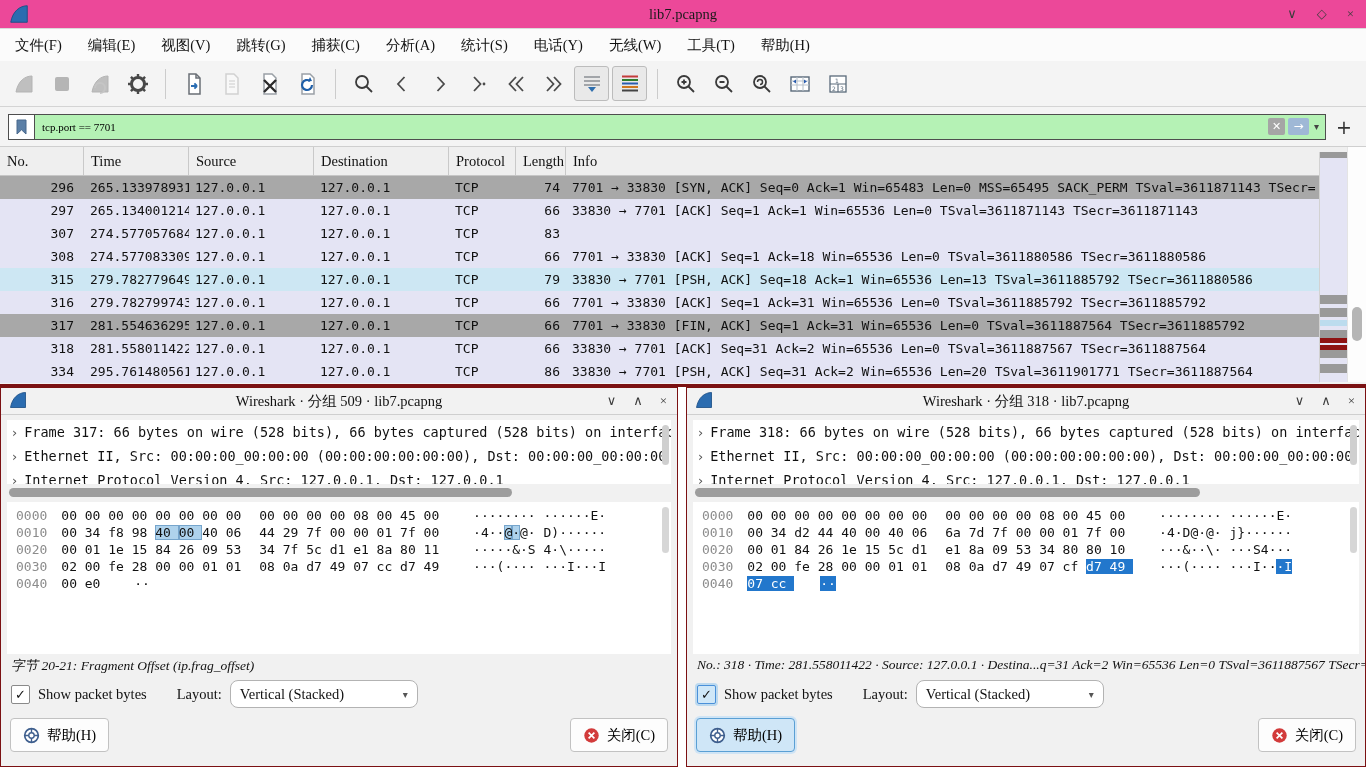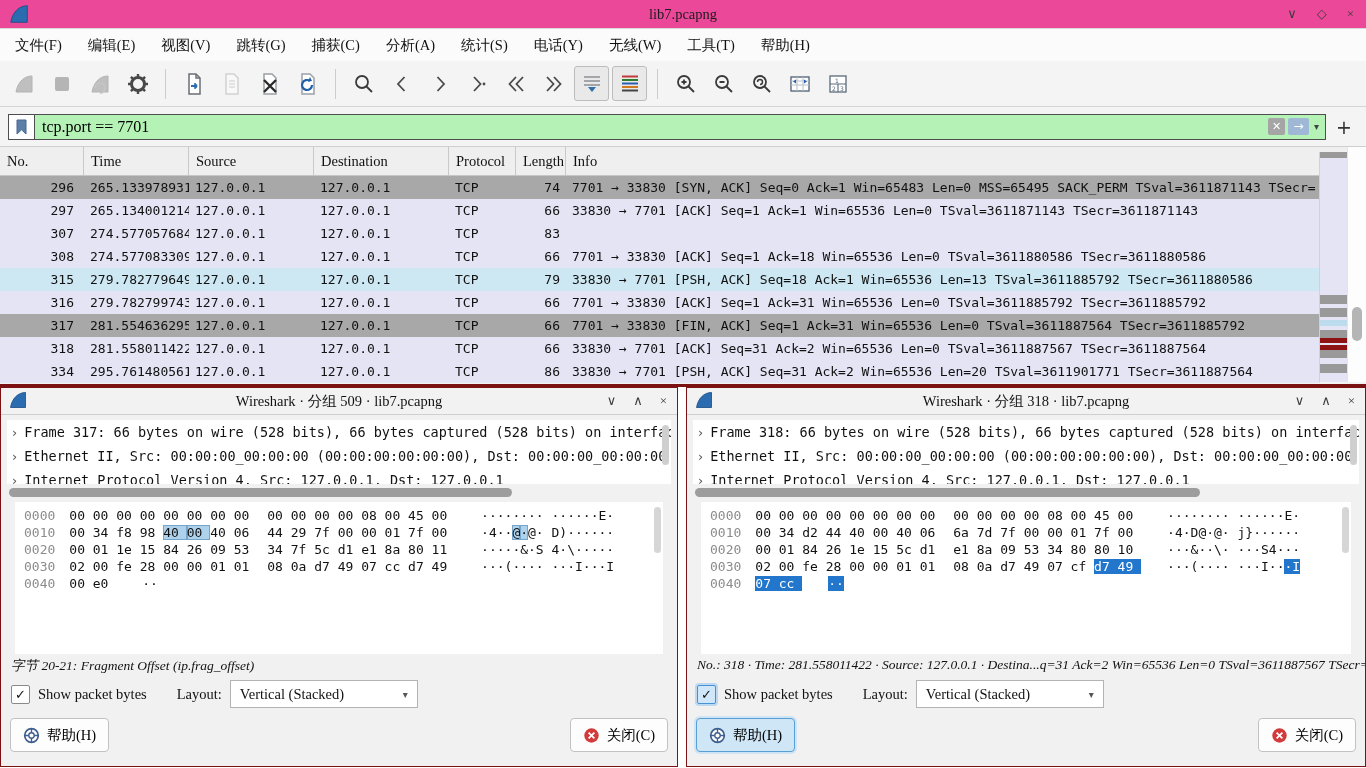--- a/index.html
+++ b/index.html
@@ -18,21 +18,21 @@
   .toolbar{height:45px;background:#f4f4f4;border-bottom:1px solid #d4d4d4;display:flex;align-items:center;padding-left:6px;gap:3px}
   .tbtn{width:33px;height:33px;display:flex;align-items:center;justify-content:center;border-radius:3px;border:1px solid transparent}
   .tbtn svg{width:24px;height:24px}
   .tbtn.disabled{opacity:.4;filter:grayscale(1)}
   .tbtn.pressed{background:#e9e9e9;border-color:#bcbcbc}
   .tsep{width:1px;height:30px;background:#cccccc;margin:0 7px}
   
   .filterbar{height:39px;background:#f4f4f4;border-bottom:1px solid #cfcfcf;display:flex;align-items:center;padding:0 8px}
   .bookmark-box{width:25px;height:24px;background:#fff;border:1px solid #4e4e4e;border-right:none;display:flex;align-items:center;justify-content:center}
   .filter-wrap{flex:1;position:relative;display:flex}
-  .filter-input{flex:1;height:24px;background:#b5f2b5;border:1px solid #4e4e4e;font-family:"Liberation Serif",serif;font-size:16px;padding:0 74px 0 7px;color:#000;outline:none}
+  .filter-input{flex:1;height:24px;background:#b5f2b5;border:1px solid #4e4e4e;font-family:"Liberation Serif",serif;font-size:11px;padding:0 74px 0 7px;color:#000;outline:none}
   .fbtns{position:absolute;right:5px;top:4px;display:flex;align-items:center;gap:3px}
   .fclear{width:17px;height:17px;background:#a5a5a5;color:#fff;font-size:11px;display:flex;align-items:center;justify-content:center;border-radius:2px;font-family:"DejaVu Sans",sans-serif}
   .fapply{width:21px;height:17px;background:#9fb8d6;color:#fff;font-size:12px;display:flex;align-items:center;justify-content:center;border-radius:2px;font-family:"DejaVu Sans",sans-serif}
   .fcaret{color:#444;font-size:10px;font-family:"DejaVu Sans",sans-serif;padding:0 2px}
   .fplus{font-size:19px;color:#333;padding:0 6px 0 10px;font-family:"DejaVu Sans",sans-serif}
   
   .plist{position:relative;height:235px;background:#fff}
   .phead{display:flex;height:28px;background:#efefef;border-bottom:1px solid #c6c6c6;font-size:14.5px;margin-right:4px}
   .hcell{display:flex;align-items:center;padding:0 7px;border-right:1px solid #c9c9c9;box-sizing:border-box;white-space:nowrap;overflow:hidden}
   .prow{display:flex;height:23px;font-family:"DejaVu Sans Mono",monospace;font-size:13px;align-items:center;margin-right:46px}
@@ -56,36 +56,36 @@
   .dialog.right{left:686px;right:0}
   .dtitlebar{height:26px;background:#f2f2f2;border-bottom:1px solid #cfcfcf;position:relative;display:flex;align-items:center;justify-content:center;font-size:14.5px;flex:none}
   .dfin{position:absolute;left:7px;top:2px;width:20px;height:20px}
   .dbtns{position:absolute;right:10px;display:flex;gap:17px;font-size:13px;color:#3c3c3c}
   .dtree{margin:5px 6px 0;background:#fff;height:64px;overflow:hidden;position:relative;font-family:"DejaVu Sans Mono",monospace;font-size:13.5px;flex:none}
   .tline{height:24px;display:flex;align-items:center;white-space:nowrap}
   .chev{color:#555;margin:0 7px 0 5px;font-size:13px;font-family:"DejaVu Sans",sans-serif}
   .tpill{position:absolute;right:2px;top:5px;width:7px;height:40px;background:#cfcfcf;border-radius:4px}
   .dhscroll{height:11px;margin:3px 7px 1px;position:relative;flex:none}
   .hhandle{position:absolute;left:1px;top:1px;height:9px;width:76%;background:#9d9d9d;border-radius:5px}
-  .dhex{margin:3px 14px 0;background:#fff;flex:1;font-family:"DejaVu Sans Mono",monospace;font-size:13px;line-height:17px;padding:5px 0 12px 9px;position:relative;overflow:hidden;white-space:pre}
+  .dhex{margin:3px 6px 0;background:#fff;flex:1;font-family:"DejaVu Sans Mono",monospace;font-size:13px;line-height:17px;padding:5px 0 12px 9px;position:relative;overflow:hidden;white-space:pre}
   .hexline{height:17px}
   .off{color:#8c8c8c;margin-right:14px}
   .hb,.ac{white-space:pre}
   .gap8{margin-left:10px}
   .asc{margin-left:26px}
   .hl-light{background:#aed2ec;box-shadow:inset 0 0 0 1px #76a5cc}
   .hl-strong{background:#2277cc;color:#fff}
   .hpill{position:absolute;right:2px;top:5px;width:7px;height:46px;background:#d6d6d6;border-radius:4px}
   .dstatus{height:19px;font-style:italic;font-size:13.5px;padding:3px 10px 0;white-space:nowrap;overflow:hidden;flex:none}
   .dcontrols{height:36px;display:flex;align-items:center;padding:0 10px;font-size:14.5px;flex:none}
   .cb{display:inline-flex;align-items:center}
   .cbbox{width:17px;height:17px;border:1px solid #8a8a8a;background:#fff;display:inline-flex;align-items:center;justify-content:center;font-size:13px;margin-right:8px;border-radius:2px;font-family:"DejaVu Sans",sans-serif}
   .cb.focused .cbbox{background:#cfe7f8;border-color:#4a90d9;box-shadow:0 0 0 2px #bcd9ef}
   .laylabel{margin-left:30px}
-  .combo{min-width:168px;height:26px;background:#fff;border:1px solid #b3b3b3;border-radius:0;display:inline-flex;align-items:center;justify-content:space-between;padding:0 9px;margin-left:8px}
+  .combo{min-width:168px;height:26px;background:#fff;border:1px solid #b3b3b3;border-radius:8px;display:inline-flex;align-items:center;justify-content:space-between;padding:0 9px;margin-left:8px}
   .ccaret{color:#555;font-size:10px;font-family:"DejaVu Sans",sans-serif;margin-left:14px}
   .dbuttons{height:46px;display:flex;align-items:center;justify-content:space-between;padding:0 9px 8px;flex:none}
   .btn{height:34px;min-width:90px;border:1px solid #c2c2c2;border-radius:4px;background:#fdfdfd;display:inline-flex;align-items:center;justify-content:center;gap:7px;font-family:"Liberation Serif",serif;font-size:14.5px;padding:0 12px}
   .btn.focused{background:#cfe6f7;border-color:#5a9fd4;box-shadow:0 0 0 2px #cfe4f5}
   .btn svg{width:17px;height:17px}
 </style>
 </head>
 <body>
 
 <div class="titlebar">

